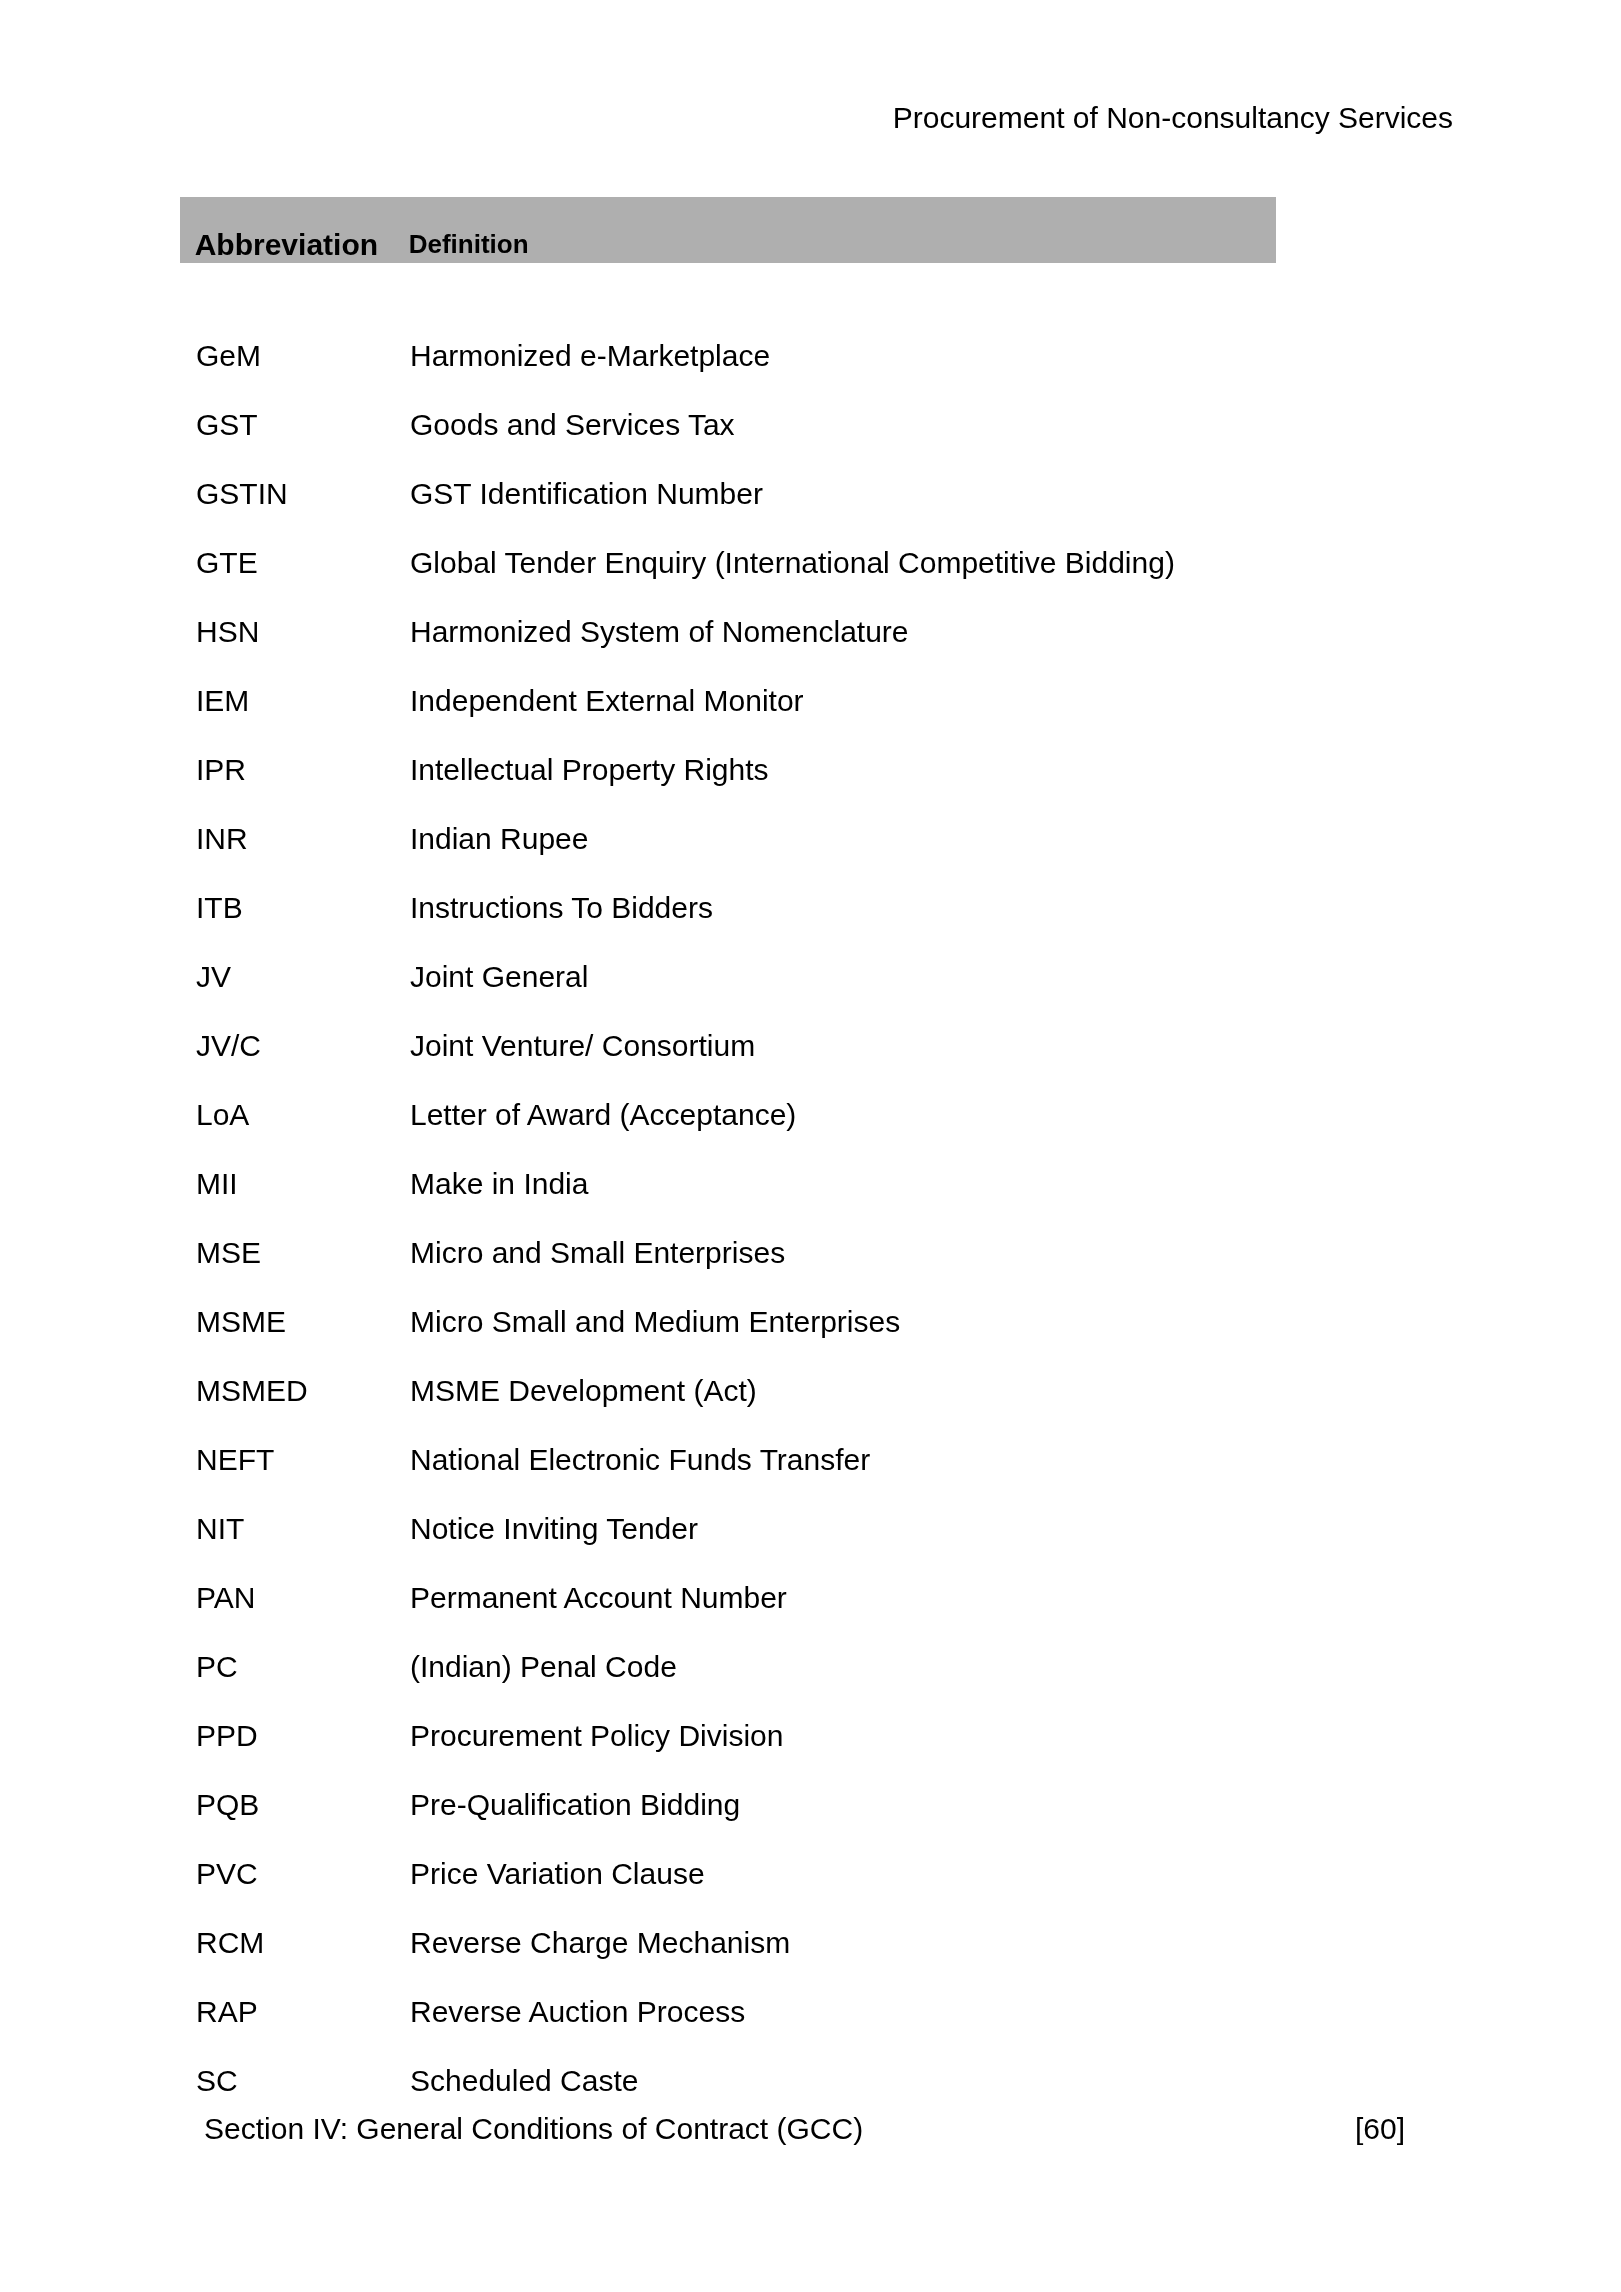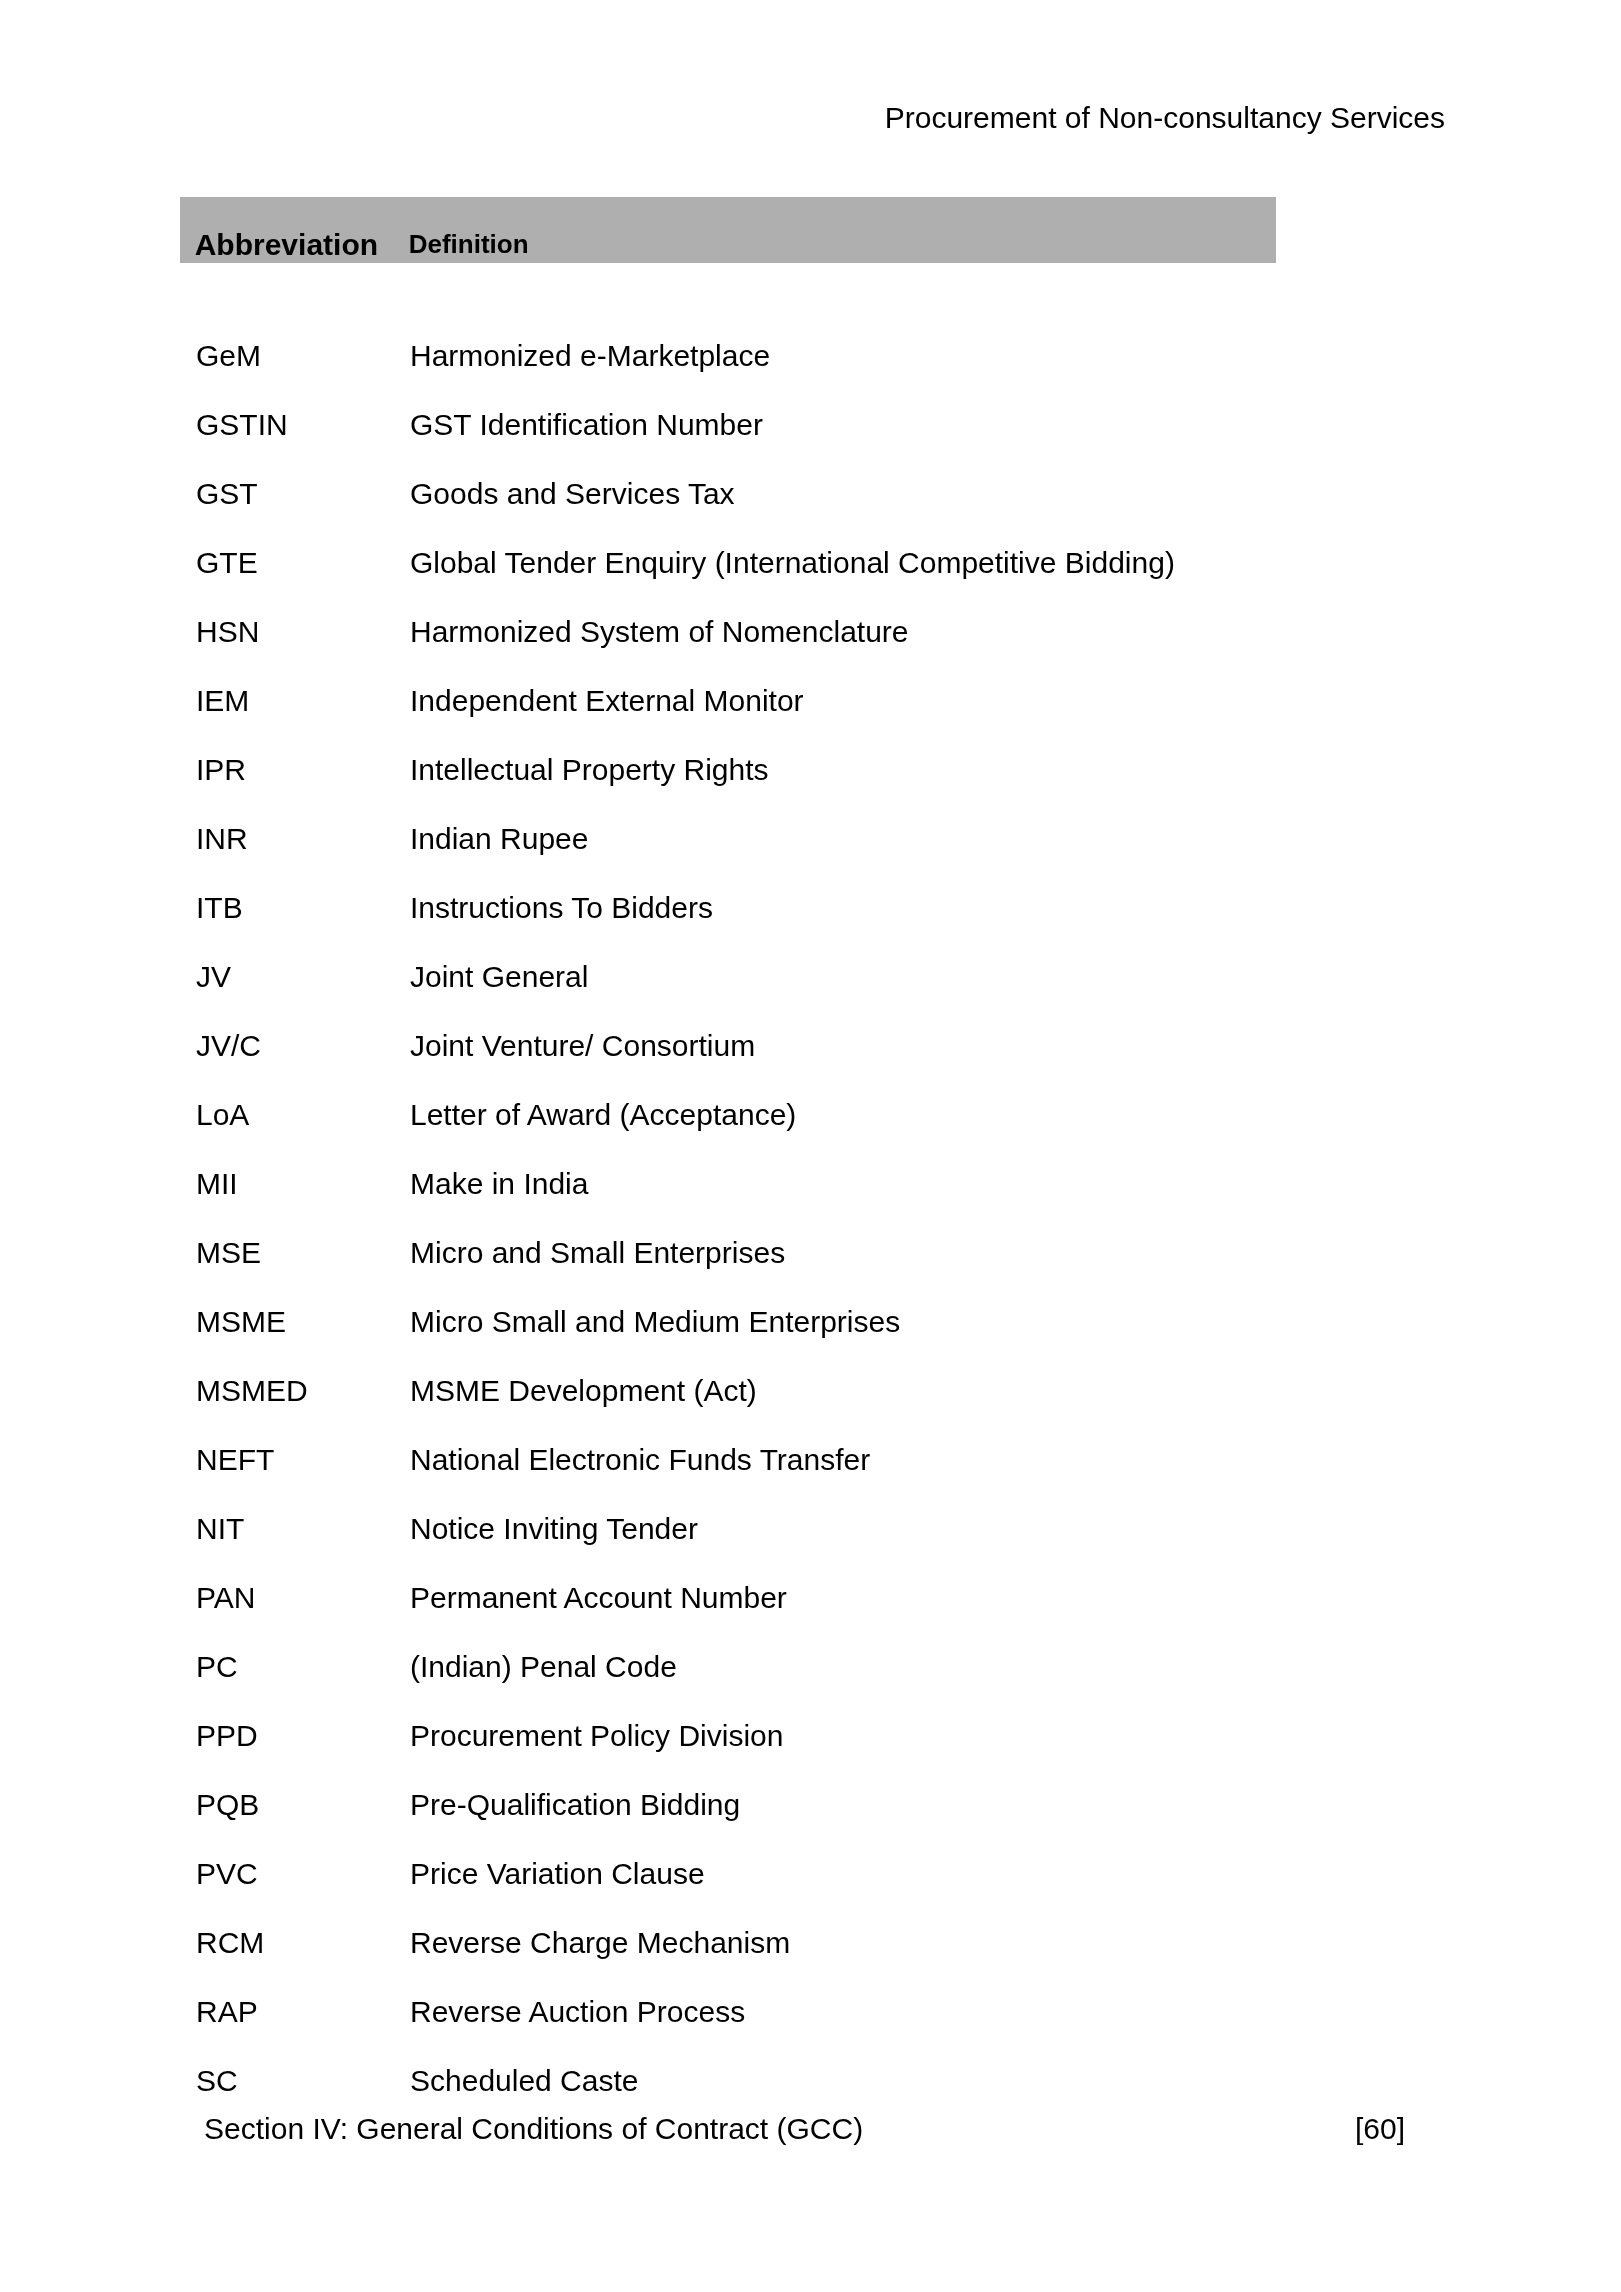--- a/index.html
+++ b/index.html
@@ -13,21 +13,21 @@
     height: 2293px;
     font-family: "Liberation Sans", sans-serif;
     color: #000000;
     overflow: hidden;
   }
 
   
   .page-header {
     position: absolute;
     top: 98px;
-    right: 176px;
+    right: 168px;
     font-size: 30px;
     line-height: 39px;
     white-space: nowrap;
   }
 
   
   .table-header-bar {
     position: absolute;
     left: 180px;
     top: 197px;
@@ -99,26 +99,26 @@
   <div class="col-abbr">Abbreviation</div>
   <div class="col-def">Definition</div>
 </div>
 
 <div class="table-body">
     <div class="row">
       <div class="abbr">GeM</div>
       <div class="def">Harmonized e-Marketplace</div>
     </div>
     <div class="row">
+      <div class="abbr">GST</div>
+      <div class="def">Goods and Services Tax</div>
+    </div>
+    <div class="row">
       <div class="abbr">GSTIN</div>
       <div class="def">GST Identification Number</div>
-    </div>
-    <div class="row">
-      <div class="abbr">GST</div>
-      <div class="def">Goods and Services Tax</div>
     </div>
     <div class="row">
       <div class="abbr">GTE</div>
       <div class="def">Global Tender Enquiry (International Competitive Bidding)</div>
     </div>
     <div class="row">
       <div class="abbr">HSN</div>
       <div class="def">Harmonized System of Nomenclature</div>
     </div>
     <div class="row">

